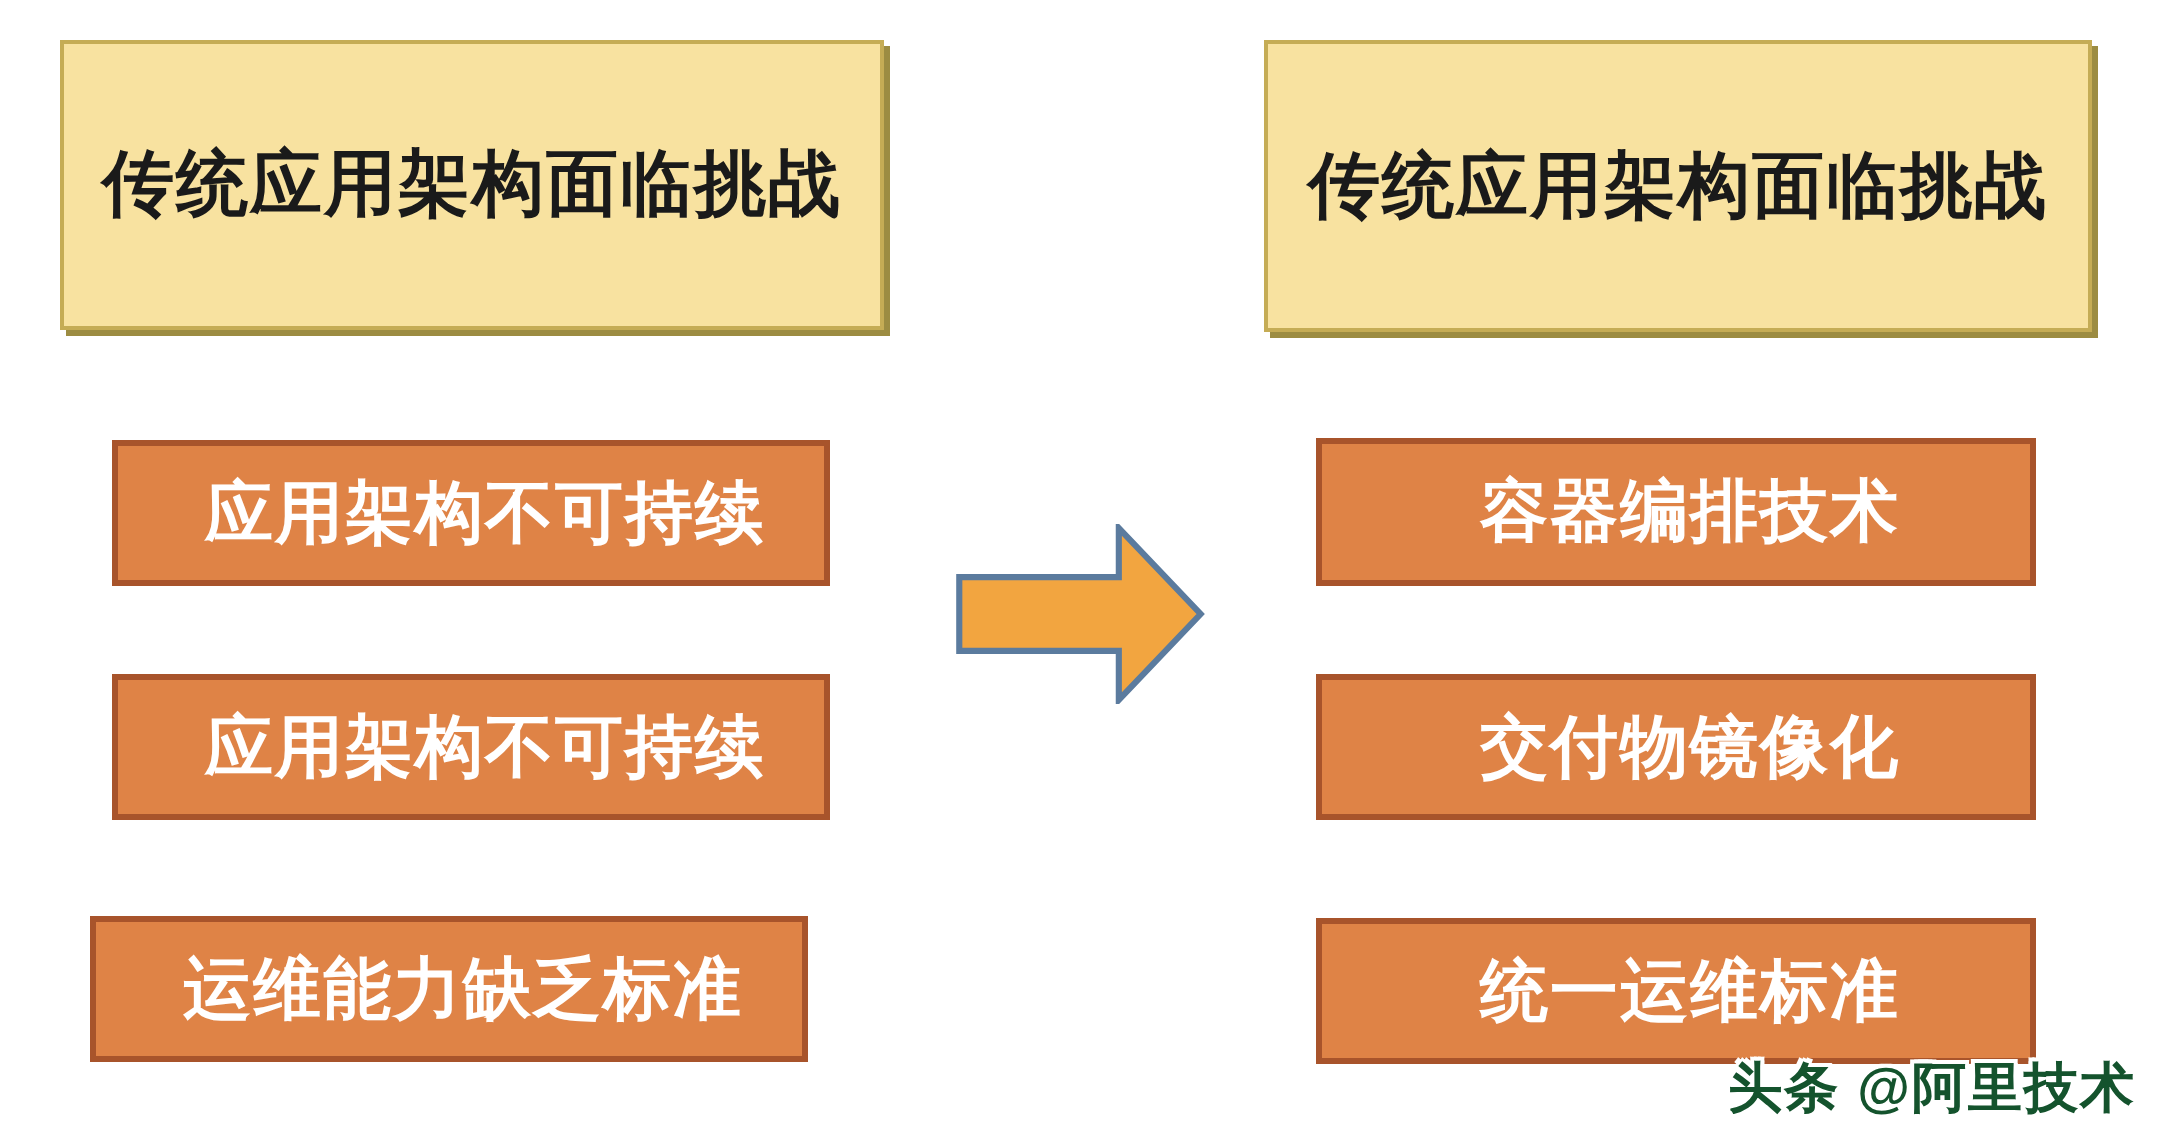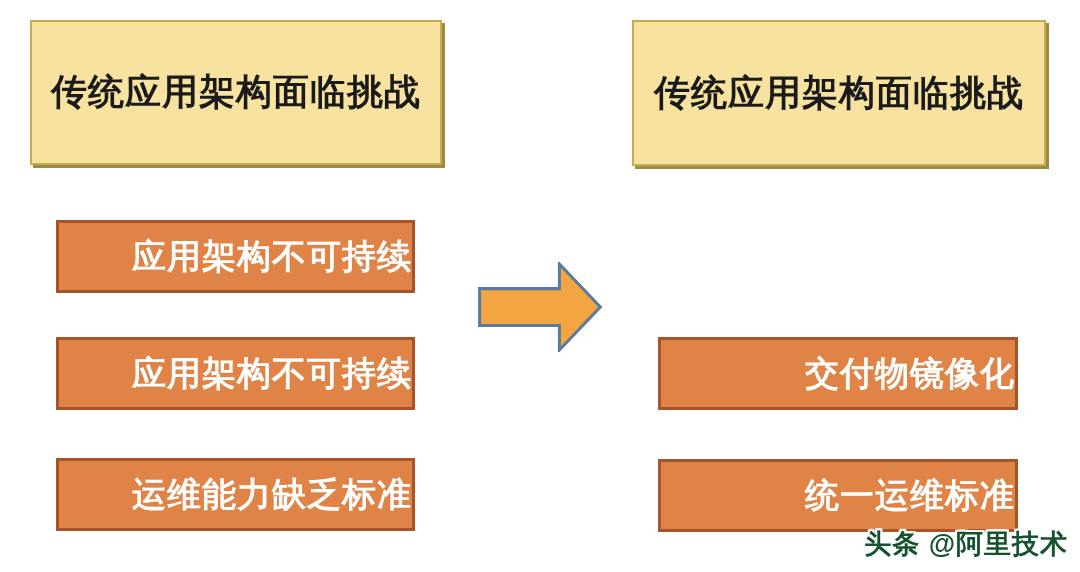--- a/index.html
+++ b/index.html
@@ -42,27 +42,27 @@
   .header-right { left: 632px; top: 20px; width: 414px; height: 146px; }
   .item-box {
     position: absolute;
     border: 3px solid var(--item-border);
     background: var(--item-fill);
     color: var(--item-text);
     font-size: 34px;
     font-weight: 600;
     display: flex;
     align-items: center;
-    justify-content: flex-end;
+    justify-content: center;
     letter-spacing: 1px;
     padding-left: 14px;
   }
   .l1 { left: 56px;  top: 220px; width: 359px; height: 73px; }
   .l2 { left: 56px;  top: 337px; width: 359px; height: 73px; }
-  .l3 { left: 56px;  top: 458px; width: 359px; height: 73px; }
+  .l3 { left: 45px;  top: 458px; width: 359px; height: 73px; }
   .r1 { left: 658px; top: 219px; width: 360px; height: 74px; }
   .r2 { left: 658px; top: 337px; width: 360px; height: 73px; }
   .r3 { left: 658px; top: 459px; width: 360px; height: 73px; }
   .arrow-wrap {
     position: absolute;
     left: 477px;
     top: 262px;
     width: 128px;
     height: 90px;
   }
@@ -97,20 +97,23 @@
   <div class="item-box l1">
     <span>应用架构不可持续</span>
   </div>
   <div class="item-box l2">
     <span>应用架构不可持续</span>
   </div>
   <div class="item-box l3">
     <span>运维能力缺乏标准</span>
   </div>
 
+  <div class="item-box r1">
+    <span>容器编排技术</span>
+  </div>
   <div class="item-box r2">
     <span>交付物镜像化</span>
   </div>
   <div class="item-box r3">
     <span>统一运维标准</span>
   </div>
 
   <div class="arrow-wrap">
     <svg viewBox="0 0 124 88" xmlns="http://www.w3.org/2000/svg">
       <polygon points="2,26 80,26 80,2 120,44 80,86 80,62 2,62" style="fill: var(--arrow-fill); stroke: var(--arrow-border); stroke-width: 3; stroke-linejoin: miter;"></polygon>

